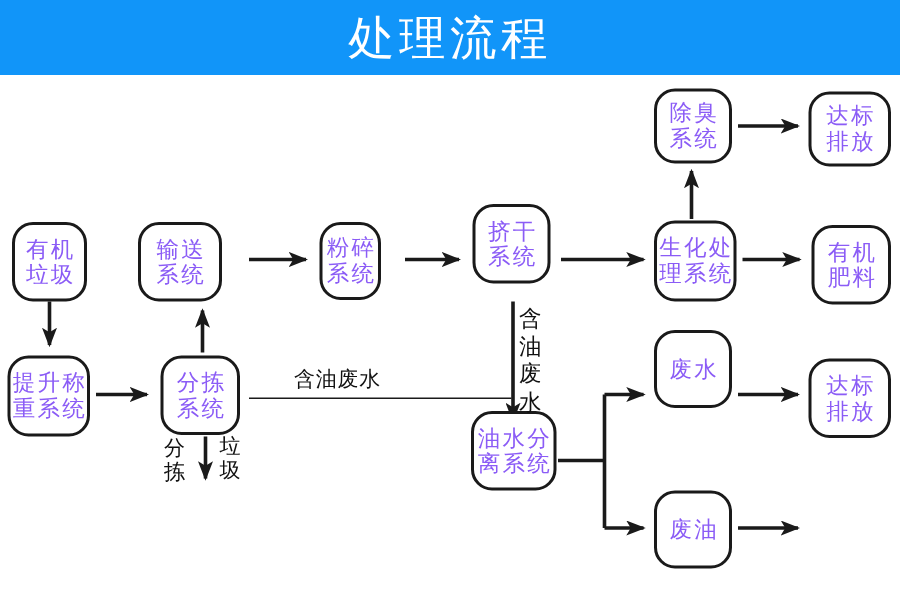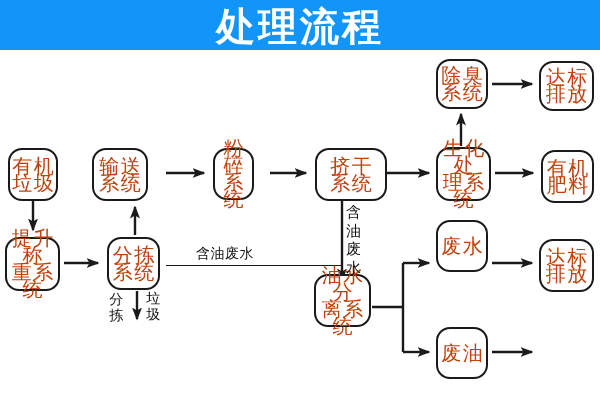--- a/index.html
+++ b/index.html
@@ -6,36 +6,36 @@
   .stage{
     position:relative;width:600px;height:400px;background:#fff;overflow:hidden;
     font-family:"DejaVu Sans","Liberation Sans",sans-serif;color:#141414;
   }
   .titlebar{
     position:absolute;left:0;top:0;width:600px;height:50px;
     background:var(--titlebar-bg,#1195f9);
     display:flex;align-items:center;justify-content:center;z-index:3;
   }
   .titlebar h1{
-    margin:4px;font-size:39px;font-weight:700;letter-spacing:3px;
+    margin:4px;font-size:31px;font-weight:400;letter-spacing:3px;
     color:var(--title-text,#ffffff);line-height:1;padding-top:2px;
   }
   svg.connectors{position:absolute;left:0;top:0;z-index:1;}
   svg.connectors .edge{stroke:var(--line,#1a1a1a);stroke-width:2.4;fill:none;}
   svg.connectors .edge-thin{stroke:var(--line,#1a1a1a);stroke-width:1.1;fill:none;}
   svg.connectors .ah{fill:var(--line,#1a1a1a);}
   .node{
     position:absolute;box-sizing:border-box;background:#fff;
     border:2.2px solid var(--node-border,#1a1a1a);border-radius:14px;
     display:flex;align-items:center;justify-content:center;text-align:center;
     z-index:2;
   }
   .node-label{
-    white-space:pre-line;font-size:20px;line-height:17px;letter-spacing:1.5px;
-    color:#c2410c;display:block;margin-right:-1.5px;
+    white-space:pre-line;font-size:15px;line-height:17px;letter-spacing:1.5px;
+    color:#8b5cf6;display:block;margin-right:-1.5px;
   }
   .edge-label{
     position:absolute;z-index:2;white-space:pre-line;color:#111;
     font-size:14px;line-height:15.5px;text-align:center;letter-spacing:0.5px;
   }
   .edge-label.vert{font-size:15px;line-height:18.5px;letter-spacing:0;}
 </style>
 </head>
 <body style="--titlebar-bg: #1195f9; --title-text: #ffffff; --node-border: #1a1a1a; --line: #1a1a1a;">
 
@@ -83,21 +83,21 @@
 系统</span>
     </div>
   <div class="node" style="left:107px;top:237px;width:53px;height:53px">
       <span class="node-label">分拣
 系统</span>
     </div>
   <div class="node" style="left:213px;top:148px;width:41px;height:52px">
       <span class="node-label">粉碎
 系统</span>
     </div>
-  <div class="node" style="left:315px;top:148px;width:72px;height:53px">
+  <div class="node" style="left:315px;top:136px;width:52px;height:53px">
       <span class="node-label">挤干
 系统</span>
     </div>
   <div class="node" style="left:436px;top:147px;width:55px;height:54px">
       <span class="node-label">生化处
 理系统</span>
     </div>
   <div class="node" style="left:436px;top:59px;width:52px;height:50px">
       <span class="node-label">除臭
 系统</span>

